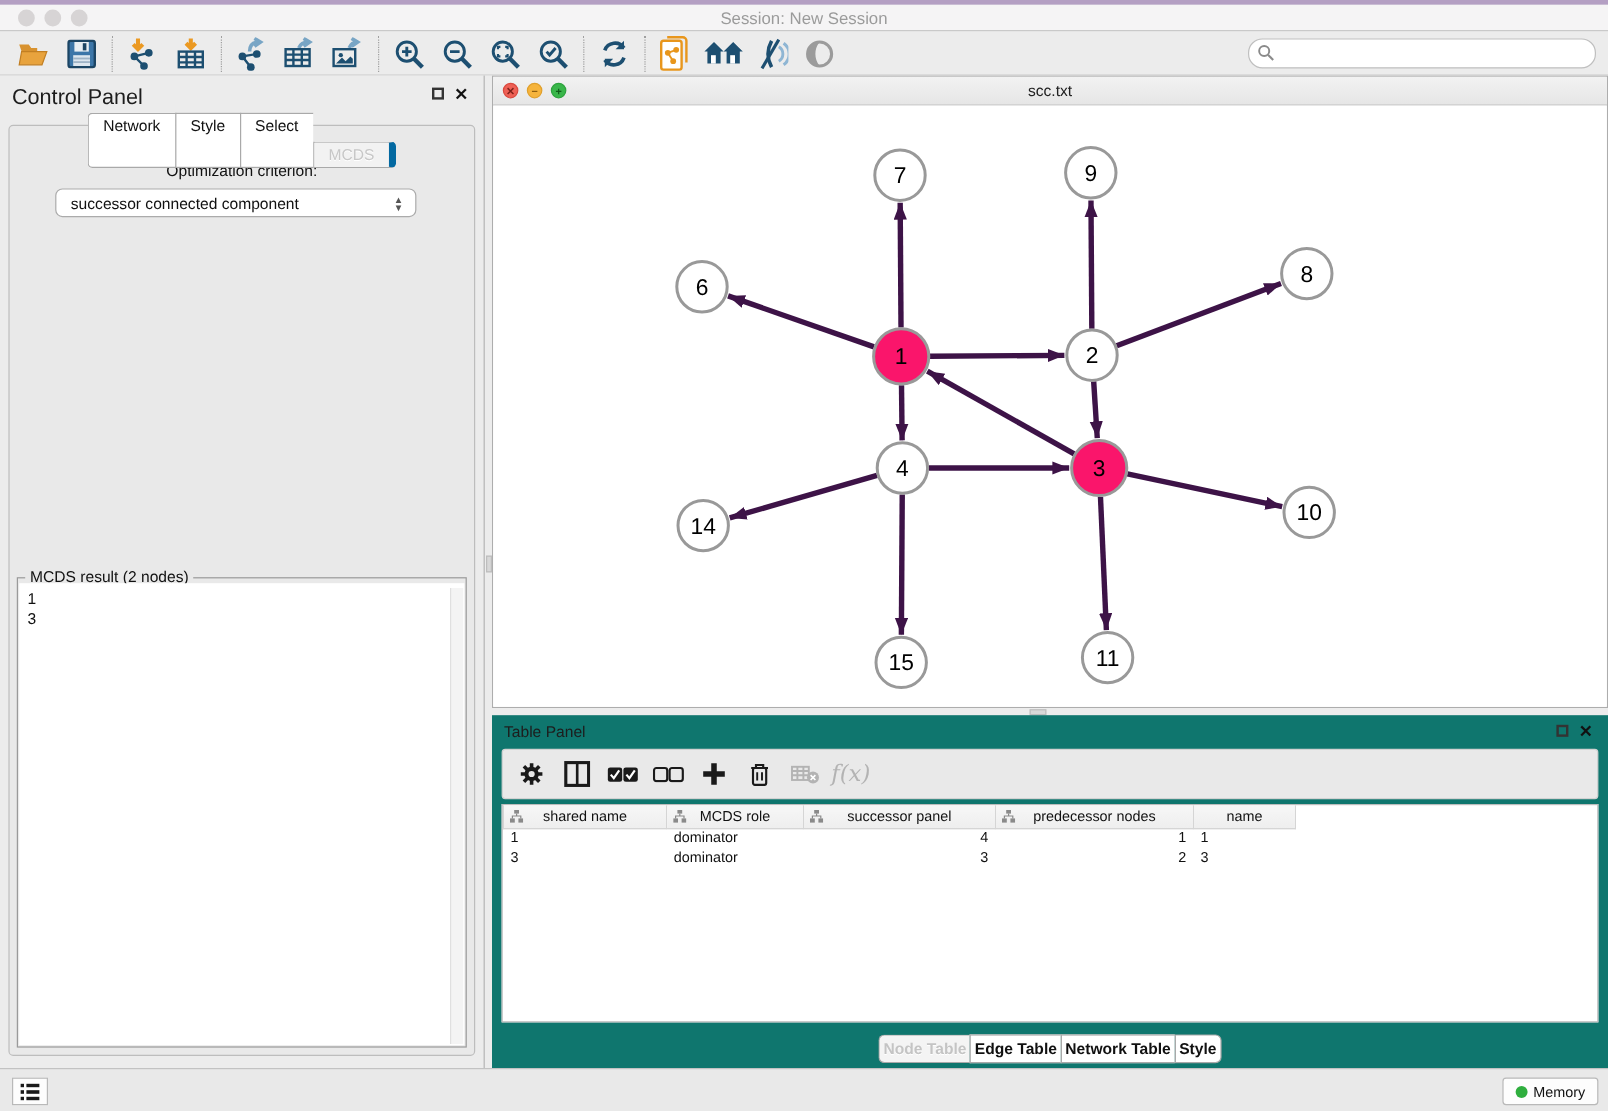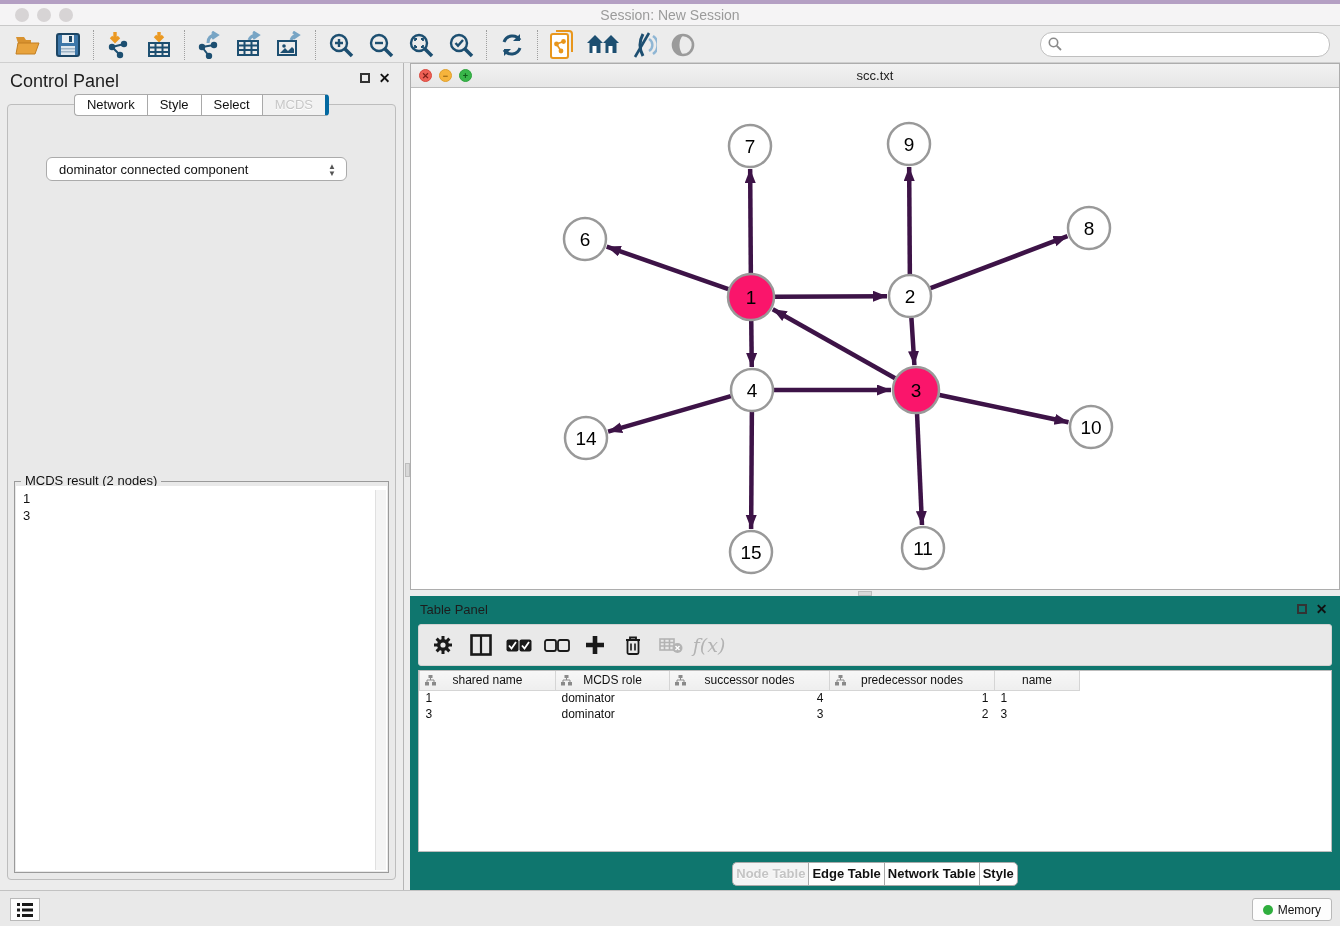--- a/index.html
+++ b/index.html
@@ -32,21 +32,21 @@
 
   
   .panel-head { position:relative; height:28px; }
   .panel-head .ptitle { position:absolute; left:10px; top:8px; font-size:18px; color:#1d1d1d; }
   .panel-ctl { position:absolute; top:8px; width:13px; height:13px; display:flex; align-items:center; justify-content:center; }
   .float-box { border:2px solid #333; width:10px; height:10px; }
   .close-x { font-size:14px; font-weight:bold; color:#111; line-height:10px; }
   .cp-tabs { position:absolute; left:0; right:0; top:31px; display:flex; justify-content:center; z-index:2; }
   .cp-tab { background:#fff; border:1px solid #a9a9a9; border-right:none; padding:2px 12px 3px; font-size:13px; color:#111; }
   .cp-tab:first-child { border-radius:4px 0 0 4px; }
-  .cp-tab.last { border-right:4px solid #0369a1; border-radius:0 4px 4px 0; }
+  .cp-tab.last { border-right:6px solid #0369a1; border-radius:0 4px 4px 0;margin-top:24px; }
   .cp-tab.disabled { color:#c7c7c7; background:#f2f2f2; text-shadow:0 1px 0 #fff; }
   .cp-body { position:absolute; left:7px; right:7px; top:41px; bottom:10px; background:#e9e9e9; border:1px solid #bdbdbd; border-radius:4px; }
   .opt-label { position:absolute; left:0; right:0; top:30px; text-align:center; font-size:13px; color:#111; }
   .cp-select { position:absolute; left:38px; right:48px; top:52px; height:24px; background:#fff; border:1px solid #ababab; border-radius:6px; font-size:13px; color:#111; display:flex; align-items:center; padding-left:12px; }
   .stepper { position:absolute; right:8px; top:3px; width:12px; height:17px; display:flex; flex-direction:column; align-items:center; justify-content:center; color:#555; }
   .stepper span { font-size:8px; line-height:7px; }
   .cp-buttons { position:absolute; left:0; right:0; top:86px; display:flex; justify-content:center; gap:14px; }
   .cp-btn { background:#fff; border:1px solid #ababab; border-radius:5px; font-size:13px; color:#111; padding:3px 14px; min-width:94px; text-align:center; }
   .result-group { position:absolute; left:6px; right:6px; top:376px; bottom:6px; border:1px solid #9a9a9a; }
   .result-legend { position:absolute; left:6px; top:-9px; background:#e9e9e9; padding:0 4px; font-size:13px; color:#111; }
@@ -250,22 +250,23 @@
         <span class="close-x">✕</span>
       </span>
   </div>
   <div class="cp-tabs">
     <div class="cp-tab">Network</div>
     <div class="cp-tab">Style</div>
     <div class="cp-tab">Select</div>
     <div class="cp-tab last disabled">MCDS</div>
   </div>
   <div class="cp-body">
+    <div class="opt-label">Optimization criterion:</div>
     <div class="cp-select">
-      <span>dominator connected component</span>
+      <span>successor connected component</span>
       <span class="stepper">
           <span>▲</span>
           <span>▼</span>
         </span>
     </div>
     <div class="result-group">
       <span class="result-legend">MCDS result (2 nodes)</span>
       <div class="result-area">
         <div>1</div>
         <div>3</div>
@@ -431,21 +432,21 @@
                   <path d="M5.5 3 v2 M2 7 V5 h7 v2" stroke="#8a8a8a" fill="none"></path>
                 </svg>
               </span><span>MCDS role</span></th>
           <th><span class="hicon">
                 <svg width="11" height="11" viewBox="0 0 11 11">
                   <rect x="3.5" y="0" width="4" height="3" fill="#8a8a8a"></rect>
                   <rect x="0" y="7" width="4" height="3.5" fill="#8a8a8a"></rect>
                   <rect x="7" y="7" width="4" height="3.5" fill="#8a8a8a"></rect>
                   <path d="M5.5 3 v2 M2 7 V5 h7 v2" stroke="#8a8a8a" fill="none"></path>
                 </svg>
-              </span><span>successor nodes</span></th>
+              </span><span>successor panel</span></th>
           <th><span class="hicon">
                 <svg width="11" height="11" viewBox="0 0 11 11">
                   <rect x="3.5" y="0" width="4" height="3" fill="#8a8a8a"></rect>
                   <rect x="0" y="7" width="4" height="3.5" fill="#8a8a8a"></rect>
                   <rect x="7" y="7" width="4" height="3.5" fill="#8a8a8a"></rect>
                   <path d="M5.5 3 v2 M2 7 V5 h7 v2" stroke="#8a8a8a" fill="none"></path>
                 </svg>
               </span><span>predecessor nodes</span></th>
           <th><span>name</span></th>
         </tr>

